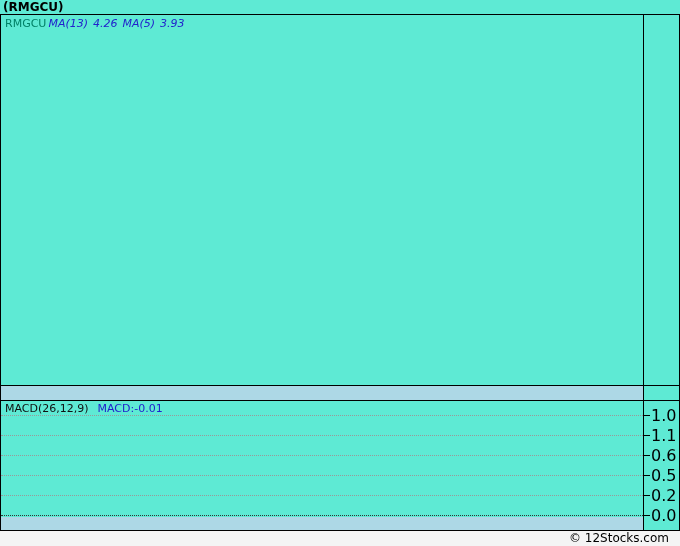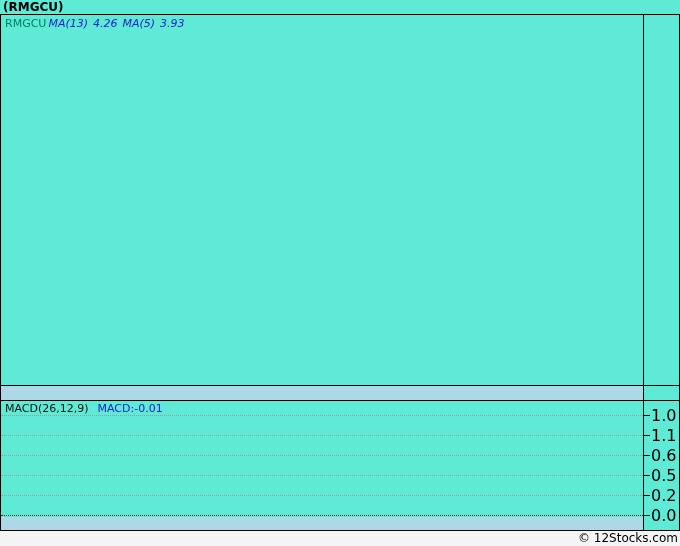--- a/index.html
+++ b/index.html
@@ -33,21 +33,21 @@
   #macd-legend .val{color:#2222cc;}
   
   .grid{left:1px;width:642px;height:0;border-top:1px dotted #999999;}
   .grid-zero{border-top:1px dotted #333333;}
   
   .tick{left:643px;width:7px;height:1px;background:#000;}
   .ticklabel{left:651px;width:26px;font-size:16px;color:#000;line-height:13px;}
   
   #footer{left:0;top:531px;width:680px;height:15px;background:#f4f4f4;
     font-size:12px;color:#000;text-align:right;line-height:15px;}
-  #footer span{padding-right:2px;}
+  #footer span{padding-right:11px;}
 </style>
 </head>
 <body>
 
 <div id="canvas">
 
   <div class="abs" id="page-title">(RMGCU)</div>
 
   <div class="abs hline" id="border-top"></div>
   <div class="abs vline" id="border-left"></div>

